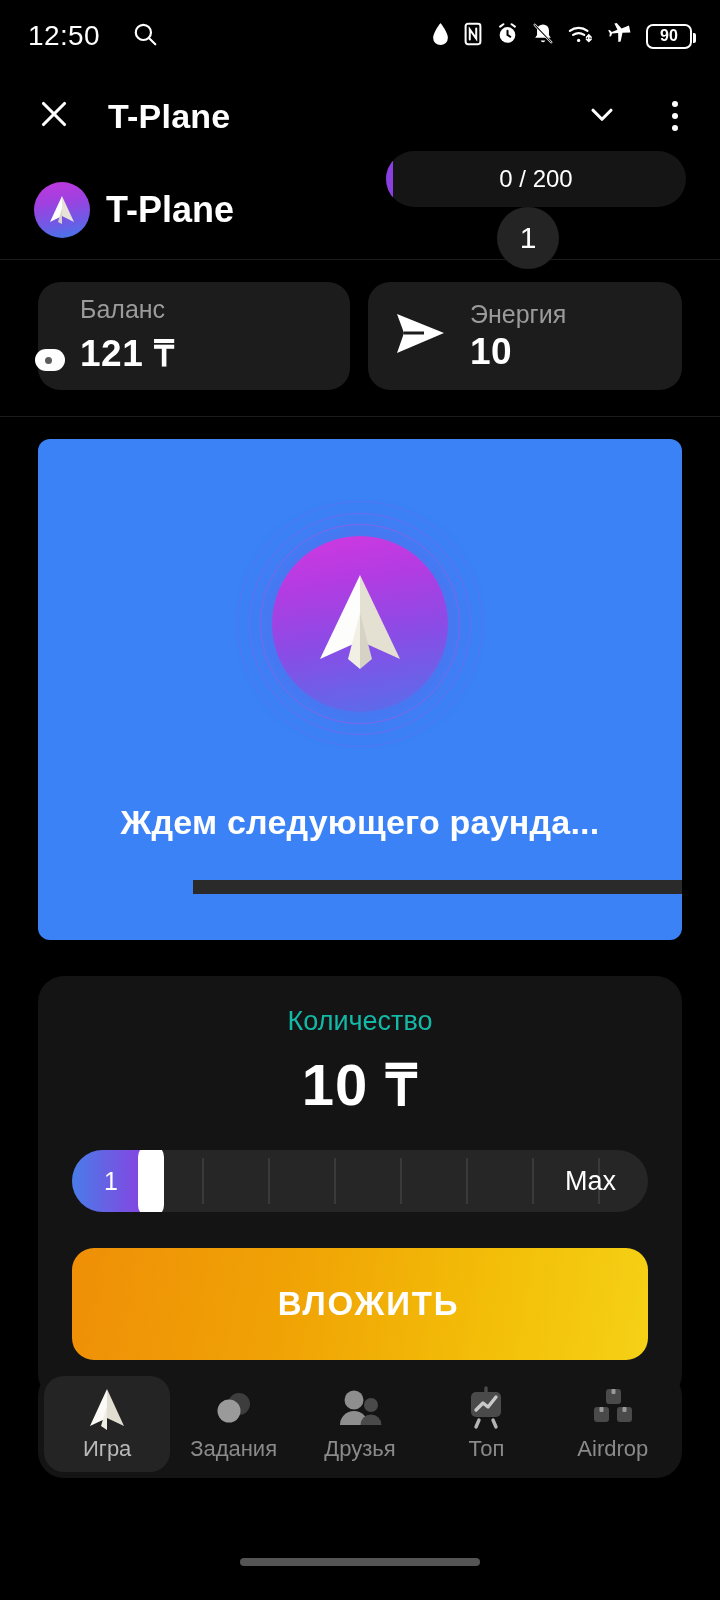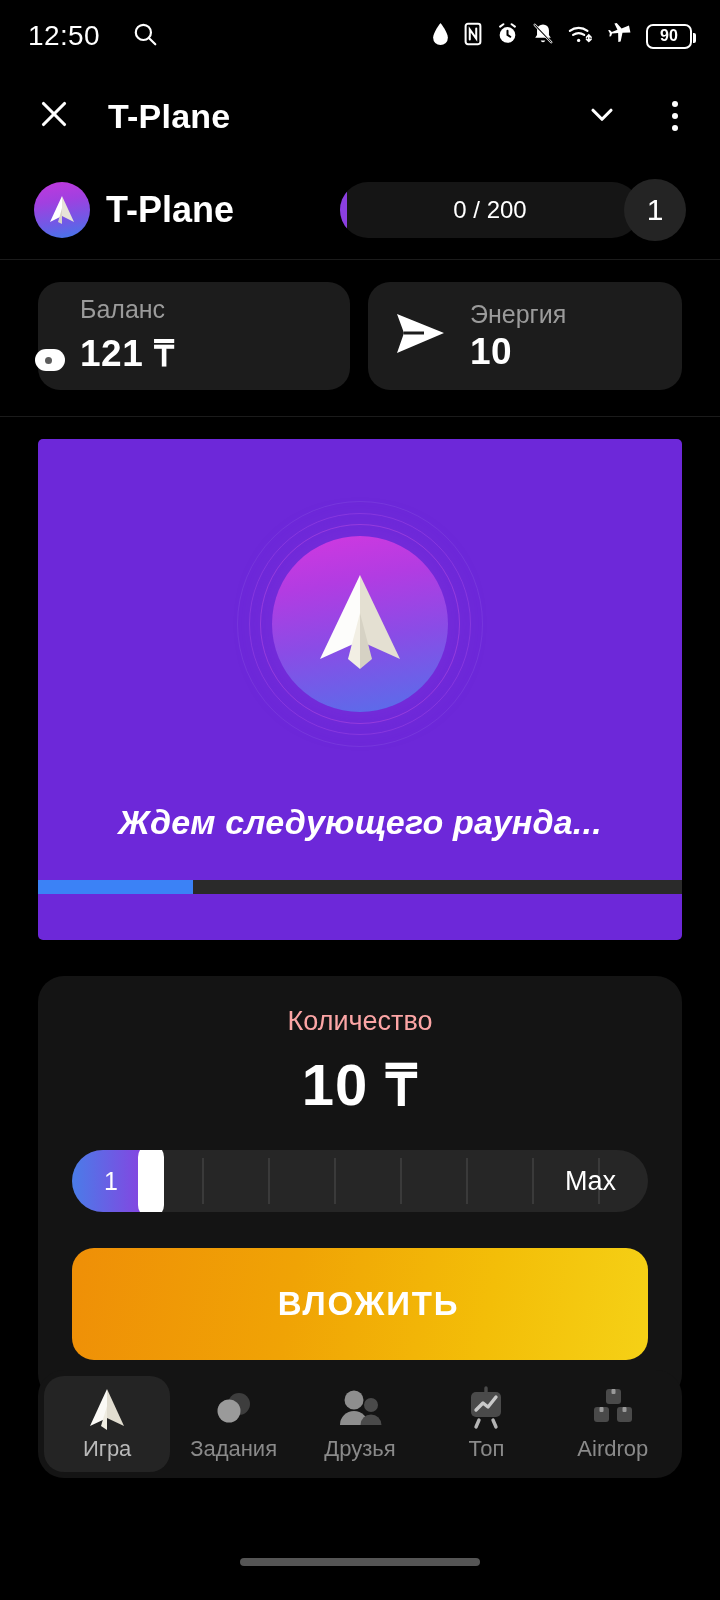--- a/index.html
+++ b/index.html
@@ -44,21 +44,21 @@
     height: 100px; display: flex; align-items: center; padding: 0 34px; gap: 16px;
     border-bottom: 1px solid #1b1b1b;
   }
   .brand { display: flex; align-items: center; gap: 16px; }
   .brand-logo {
     width: 56px; height: 56px; border-radius: 50%;
     background: linear-gradient(170deg, #c238dd 0%, #a040e0 35%, #6f5ae6 70%, #3f7ae8 100%);
     display: flex; align-items: center; justify-content: center;
   }
   .brand-name { color: #fff; font-size: 36px; font-weight: bold; }
-  .xpwrap { margin-left: auto; display: flex; align-items: center; }
+  .xpwrap { margin-left: auto; display: flex; align-items: center; flex-direction: column; }
   .xpbar {
     position: relative; width: 300px; height: 56px; border-radius: 28px;
     background: #151515; display: flex; align-items: center; justify-content: center;
     overflow: hidden;
   }
   .xpbar .fill {
     position: absolute; left: 0; top: 0; bottom: 0; width: 7px;
     background: #8b3fe0;
   }
   .xp-text { color: #fff; font-size: 24px; position: relative; z-index: 2; }
@@ -92,22 +92,22 @@
     width: 7px; height: 7px; border-radius: 50%; background: #5c5c5c;
   }
   .stat-text { display: flex; flex-direction: column; gap: 2px; }
   .stat-label { color: #9b9b9b; font-size: 25px; }
   .stat-value { color: #fff; font-size: 37px; font-weight: bold; letter-spacing: .5px; }
 
   
   .content { padding: 22px 38px 0 38px; }
 
   .game-card {
-    background: #6d28d9; border-radius: 5px; padding: 62px 0 46px 0;
-    display: flex; flex-direction: column; align-items: center; font-style: italic;
+    background: #3b82f6; border-radius: 12px; padding: 62px 0 46px 0;
+    display: flex; flex-direction: column; align-items: center;
   }
   .planet {
     position: relative; width: 246px; height: 246px;
     display: flex; align-items: center; justify-content: center;
   }
   .ring {
     position: absolute; border-radius: 50%; border: 1.6px solid rgba(168,85,247,.42);
   }
   .ring.r1 { width: 246px; height: 246px; border-color: rgba(140,90,230,.30); }
   .ring.r2 { width: 222px; height: 222px; border-color: rgba(170,80,230,.40); }
@@ -124,21 +124,21 @@
   }
   .progress-track {
     margin-top: 38px; width: 100%; height: 14px; background: #2a2a2a;
   }
   .progress-fill { height: 100%; background: #3b82f6; }
 
   .bet-card {
     background: #141414; border-radius: 26px; margin-top: 36px;
     padding: 30px 34px 40px 34px;
   }
-  .bet-label { color: #fca5a5; font-size: 27px; text-align: center; }
+  .bet-label { color: #14b8a6; font-size: 27px; text-align: center; }
   .bet-value {
     color: #fff; font-size: 58px; font-weight: bold; text-align: center;
     margin-top: 6px; letter-spacing: 1px;
   }
   .slider {
     position: relative; margin-top: 28px; height: 62px; border-radius: 31px;
     background: #262626; overflow: hidden; display: flex; align-items: center;
   }
   .slider-fill {
     position: absolute; left: 0; top: 0; bottom: 0; width: 78px;

